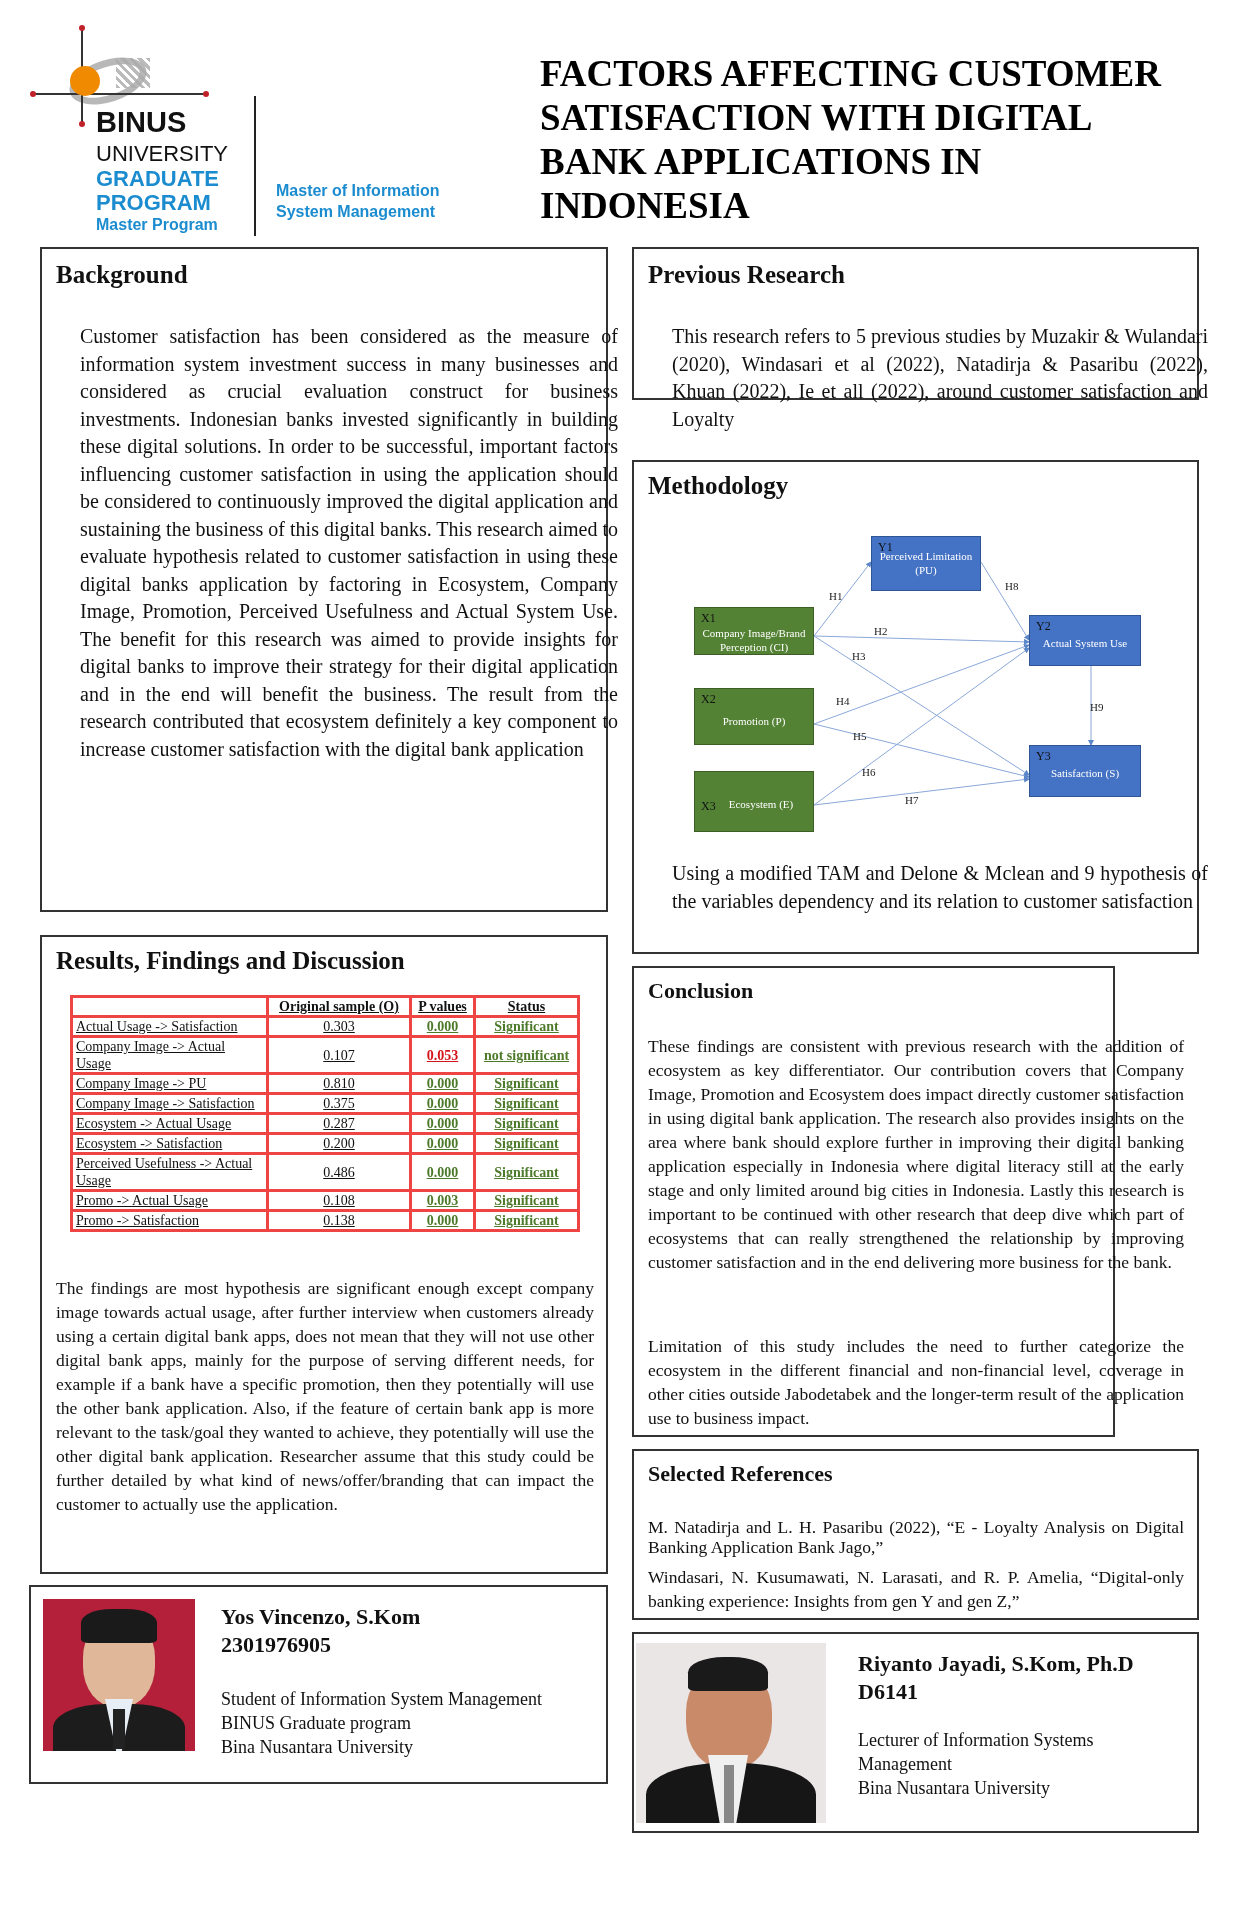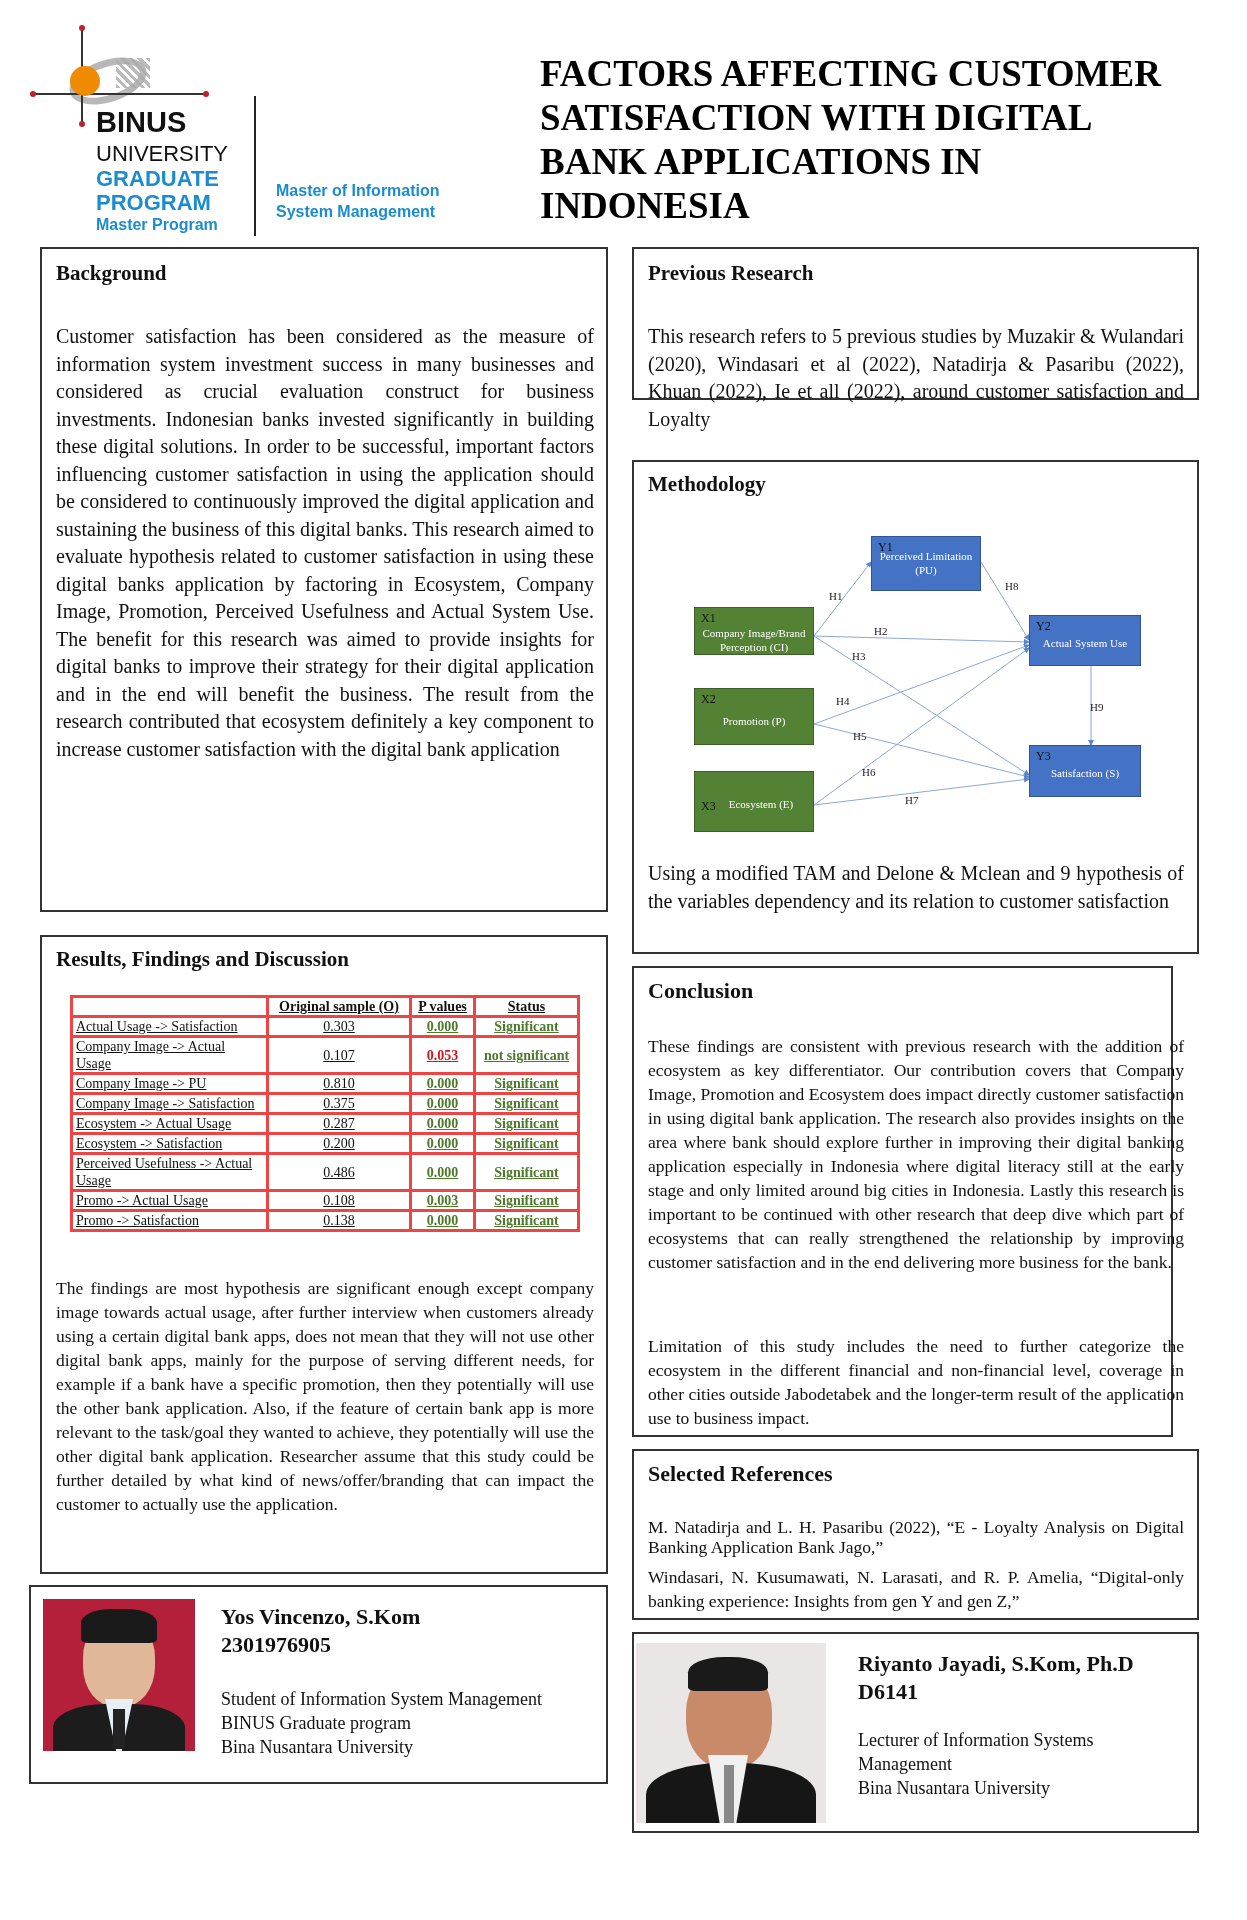--- a/index.html
+++ b/index.html
@@ -1,20 +1,20 @@
 <!DOCTYPE html>
 <html><head>
 <meta charset="utf-8">
 <style>
   * { box-sizing: border-box; margin: 0; padding: 0; }
   body { width: 1247px; height: 1920px; background: #ffffff; position: relative; font-family: "Liberation Serif", serif; color: #111; overflow: hidden; }
   .abs { position: absolute; }
   .box { position: absolute; border: 2px solid #333; background: #fff; }
-  .box h2 { font-family: "Liberation Serif", serif; font-weight: bold; font-size: 21px; color: #111; }
-  .body-text { font-size: 20px; line-height: 27.5px; text-align: justify; }
+  .box h2 { font-family: "Liberation Serif", serif; font-weight: bold; font-size: 25px; color: #111; }
+  .body-text { font-size: 20px; line-height: 27.5px; text-align: justify; margin-left: 24px; }
   
   .logo { left: 28px; top: 18px; width: 440px; height: 210px; }
   .logo .orbit { position: absolute; left: 40px; top: 42px; width: 80px; height: 42px; border: 7px solid #b8b8b8; border-radius: 50%; transform: rotate(-18deg); }
   .logo .eye { position: absolute; left: 42px; top: 48px; width: 30px; height: 30px; border-radius: 50%; background: #f08a00; }
   .logo .hline { position: absolute; left: 5px; top: 75px; width: 173px; height: 2px; background: #333; }
   .logo .vline { position: absolute; left: 53px; top: 10px; width: 2px; height: 96px; background: #333; }
   .logo .dot { position: absolute; width: 6px; height: 6px; border-radius: 50%; background: #c0202a; }
   .logo .pix { position: absolute; left: 88px; top: 40px; width: 34px; height: 30px; background: repeating-linear-gradient(45deg, #aaa 0 3px, transparent 3px 6px); opacity: .8; }
   .logo .binus { position: absolute; left: 68px; top: 88px; font-family: "Liberation Sans", sans-serif; font-weight: bold; font-size: 29px; color: #111; letter-spacing: 0; }
   .logo .univ { position: absolute; left: 68px; top: 123px; font-family: "Liberation Sans", sans-serif; font-size: 22px; color: #111; }
@@ -218,21 +218,21 @@
   <div class="node blue" style="left:1029px;top:615px;width:112px;height:51px;">
     <span class="code">Y2</span>
     <div style="position:absolute;left:4px;right:4px;top:20px;">Actual System Use</div>
   </div>
   <div class="node blue" style="left:1029px;top:745px;width:112px;height:52px;">
     <span class="code">Y3</span>
     <div style="position:absolute;left:4px;right:4px;top:20px;">Satisfaction (S)</div>
   </div>
 </div>
 
-<section class="box" style="left:632px;top:966px;width:541px;height:471px;">
+<section class="box" style="left:632px;top:966px;width:483px;height:471px;">
   <h2 class="abs" style="left:14px;top:10px;font-size:22px;">Conclusion</h2>
   <p class="abs" style="left:14px;top:66px;width:536px;font-size:17.5px;line-height:24px;text-align:justify;">These findings are consistent with previous research with the addition of ecosystem as key differentiator. Our contribution covers that Company Image, Promotion and Ecosystem does impact directly customer satisfaction in using digital bank application. The research also provides insights on the area where bank should explore further in improving their digital banking application especially in Indonesia where digital literacy still at the early stage and only limited around big cities in Indonesia. Lastly this research is important to be continued with other research that deep dive which part of ecosystems that can really strengthened the relationship by improving customer satisfaction and in the end delivering more business for the bank.</p>
   <p class="abs" style="left:14px;top:366px;width:536px;font-size:17.5px;line-height:24px;text-align:justify;">Limitation of this study includes the need to further categorize the ecosystem in the different financial and non-financial level, coverage in other cities outside Jabodetabek and the longer-term result of the application use to business impact.</p>
 </section>
 
 <section class="box" style="left:632px;top:1449px;width:567px;height:171px;">
   <h2 class="abs" style="left:14px;top:10px;font-size:22px;">Selected References</h2>
   <p class="abs" style="left:14px;top:66px;width:536px;font-size:17.5px;line-height:20px;text-align:justify;">M. Natadirja and L. H. Pasaribu (2022), “E - Loyalty Analysis on Digital Banking Application Bank Jago,”</p>
   <p class="abs" style="left:14px;top:114px;width:536px;font-size:17.5px;line-height:24px;text-align:justify;">Windasari, N. Kusumawati, N. Larasati, and R. P. Amelia, “Digital-only banking experience: Insights from gen Y and gen Z,”</p>
 </section>

